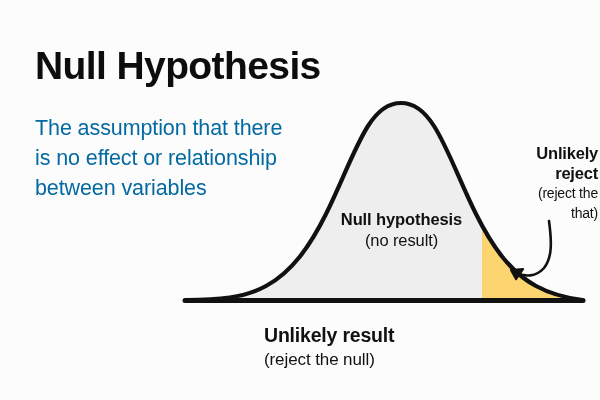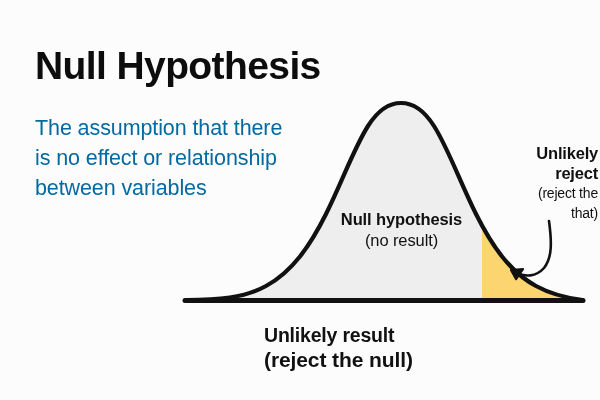--- a/index.html
+++ b/index.html
@@ -113,22 +113,22 @@
     color: #111111;
     margin-top: 12px;
   }
   #bottom-caption .cap-main {
     font-size: 19.5px;
     font-weight: bold;
     line-height: 25px;
     letter-spacing: -0.2px;
   }
   #bottom-caption .cap-sub {
-    font-size: 21px;
-    font-weight: bold;
+    font-size: 17px;
+    font-weight: normal;
     line-height: 23px;
     letter-spacing: -0.1px;
   }
 </style>
 </head>
 <body style="background: rgb(252, 252, 252);">
 
 <div id="stage">
 
   <div id="title-block">

